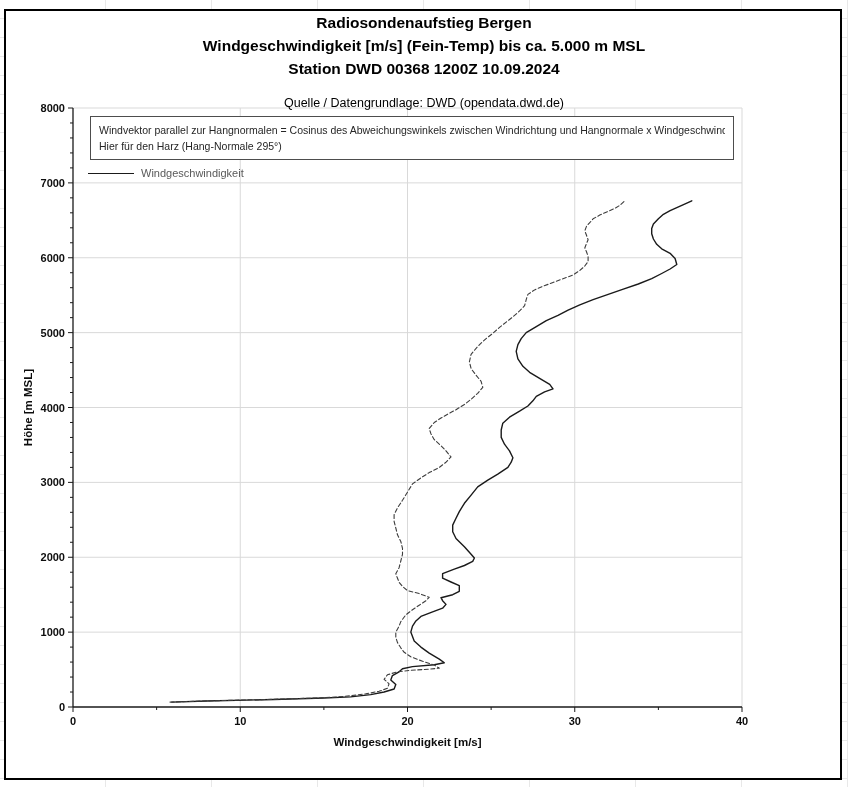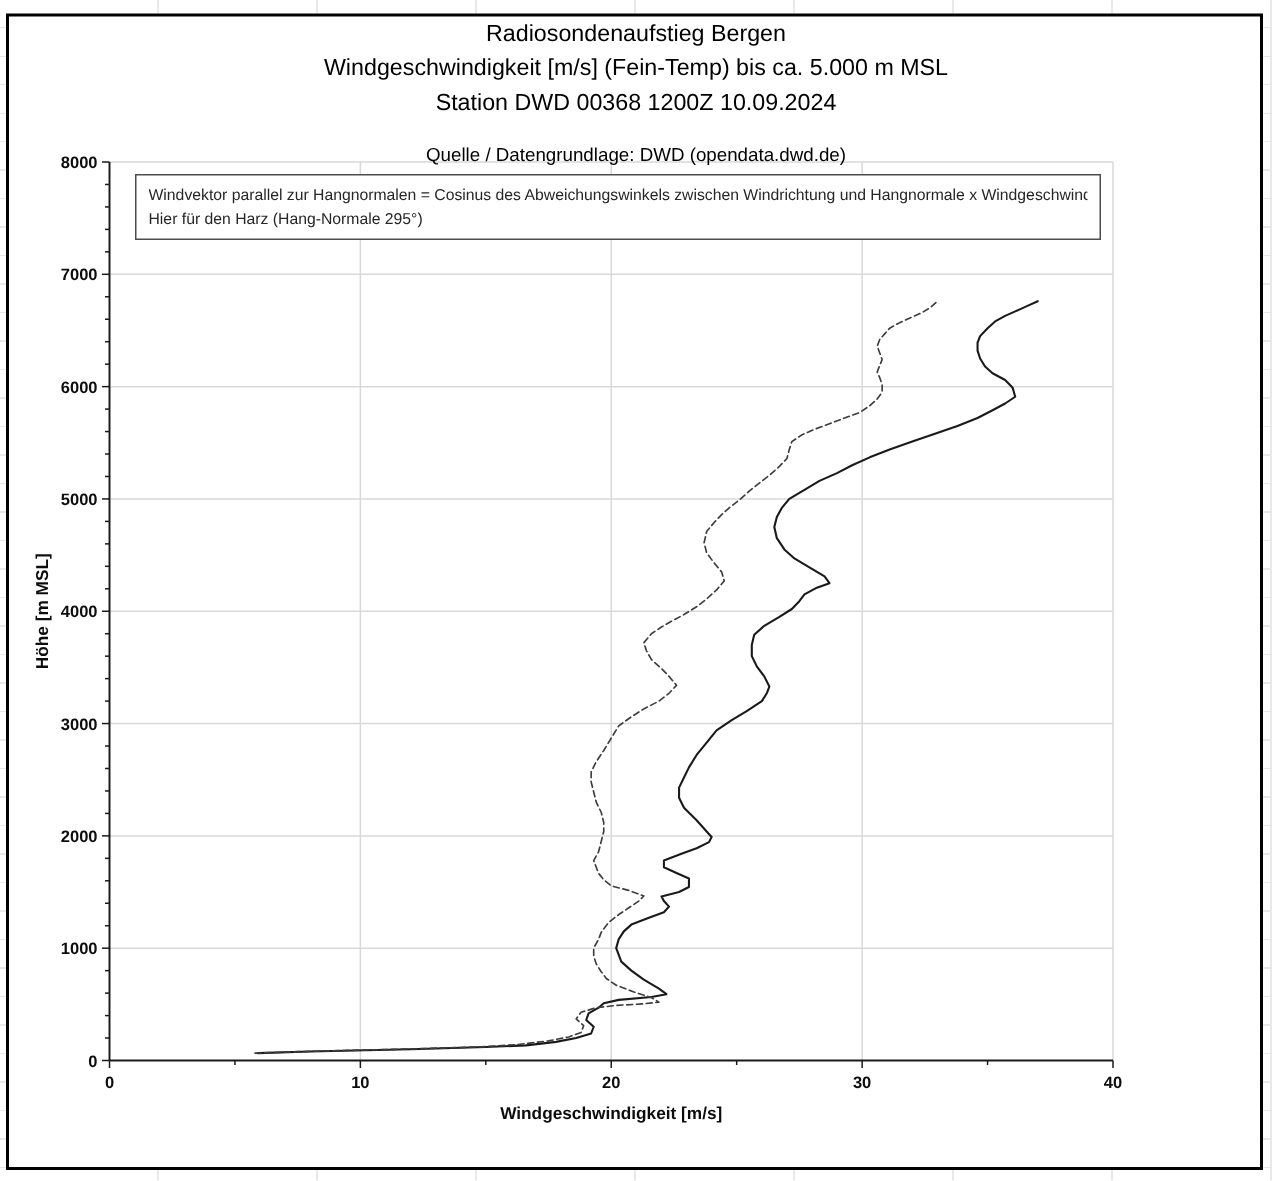--- a/index.html
+++ b/index.html
@@ -9,21 +9,21 @@
     background:
       repeating-linear-gradient(to bottom, transparent 0px, transparent 18px, #e8e8e8 18px, #e8e8e8 19px),
       repeating-linear-gradient(to right, transparent 0px, transparent 105px, #e8e8e8 105px, #e8e8e8 106px),
       #ffffff;
   }
   #chart-inner{
     position:absolute;top:9px;left:4px;right:6px;bottom:7px;
     background:#fff;border:2px solid #000;box-sizing:border-box;
   }
   #titleblock{position:absolute;top:11px;left:0;width:848px;text-align:center;}
-  .title-line{font-weight:normal;font-size:15.5px;line-height:23px;}
+  .title-line{font-weight:bold;font-size:15.5px;line-height:23px;}
   .source-line{font-size:12.5px;line-height:18px;margin-top:14px;}
   #plot-svg{position:absolute;top:0;left:0;}
   .gridline{stroke:#d9d9d9;stroke-width:1;}
   .axisline{stroke:#1a1a1a;stroke-width:1.3;}
   .tick{stroke:#1a1a1a;stroke-width:1;}
   .tick-label{font-family:"Liberation Sans",sans-serif;font-size:11px;font-weight:bold;fill:#0d0d0d;}
   .axis-title{font-family:"Liberation Sans",sans-serif;font-size:11.5px;font-weight:bold;fill:#0d0d0d;}
   #annotation-box{
     position:absolute;left:90px;top:116px;width:644px;height:44px;
     border:1px solid #4d4d4d;background:#fff;box-sizing:border-box;
@@ -138,14 +138,18 @@
     <div class="title-line">Station DWD 00368 1200Z 10.09.2024</div>
     <div class="source-line">Quelle / Datengrundlage: DWD (opendata.dwd.de)</div>
   </div>
 
   <div id="annotation-box">
     <div class="annotation-line">Windvektor parallel zur Hangnormalen = Cosinus des Abweichungswinkels zwischen Windrichtung und Hangnormale x Windgeschwindigkeit</div>
     <div class="annotation-line">Hier für den Harz (Hang-Normale 295°)</div>
   </div>
 
   <div id="legend">
+    <div class="legend-item">
+      <span class="legend-swatch swatch-solid"></span>
+      <span class="legend-label">Windgeschwindigkeit</span>
+    </div>
   </div>
 </div>
 
 </body></html>

